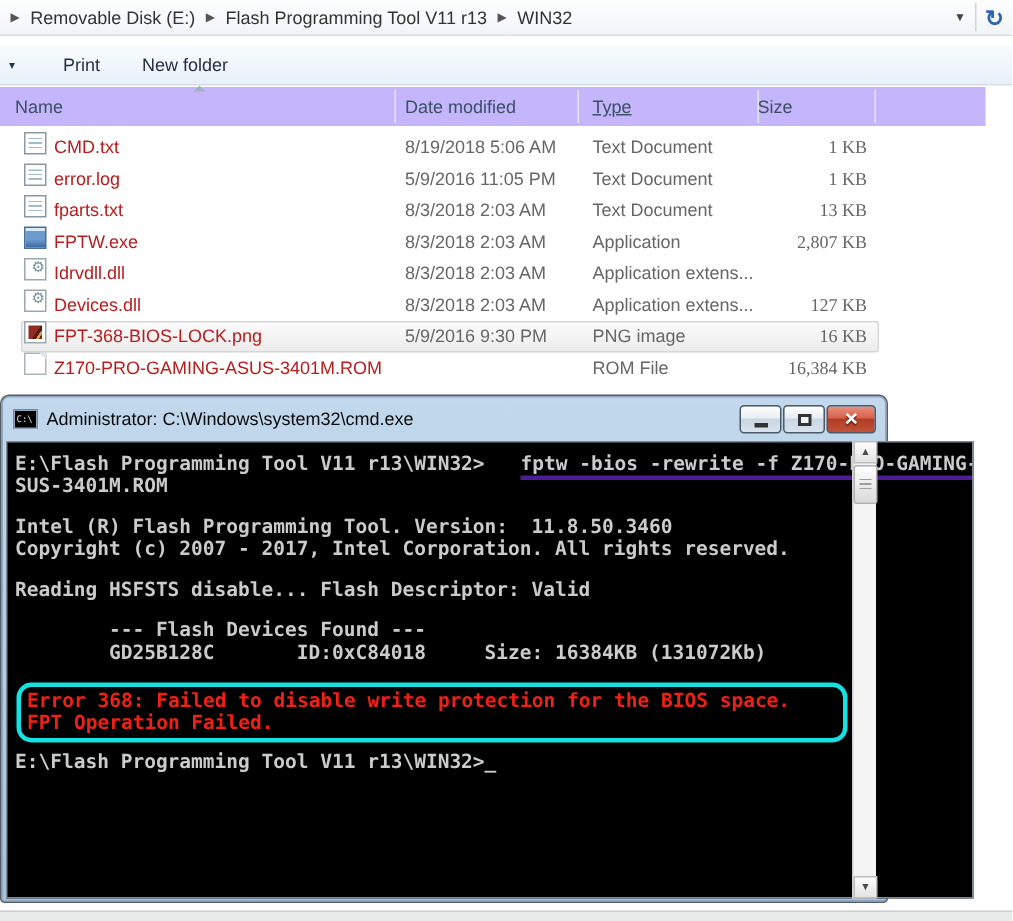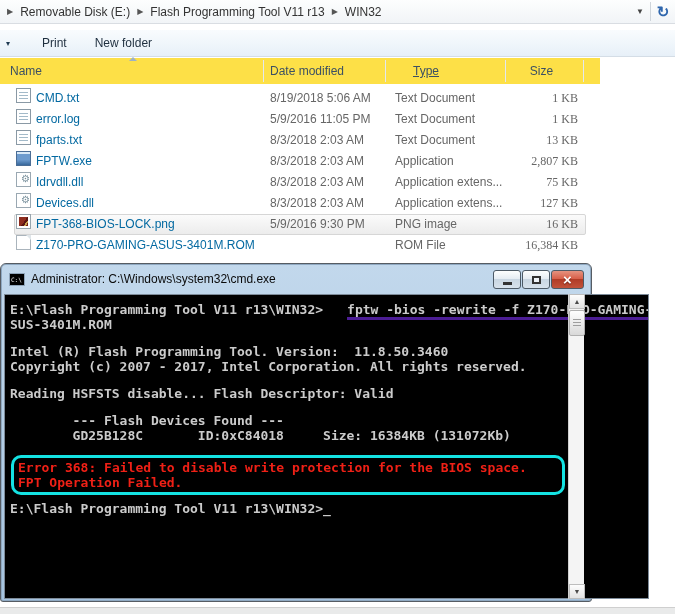--- a/index.html
+++ b/index.html
@@ -20,36 +20,36 @@
     color:#2f66ad; font-size:15px; font-weight:bold; }
 
   
   #toolbar { position:absolute; top:29px; left:0; width:675px; height:28px;
     background:linear-gradient(#f9fcfe,#e7f0f8); border-top:1px solid #fff;
     border-bottom:1px solid #d4dde6; display:flex; align-items:center; }
   .tb-frag { color:#1f3b53; font-size:8px; margin-left:6px; width:18px; }
   .tb-btn { color:#1e2e3e; font-size:12px; padding:4px 10px; margin-left:8px; border-radius:2px; }
 
   
-  #header-row { position:absolute; top:58px; left:0; width:600px; height:26px; background:#fde047; }
+  #header-row { position:absolute; top:58px; left:0; width:657px; height:26px; background:#c4b5fd; }
   .hdr { position:absolute; top:0; height:26px; line-height:26px; font-size:12px; color:#3c5063; }
-  #h-name { left:10px; } #h-date { left:270px; } #h-type { left:413px;text-decoration:underline; }
-  #h-size { left:505px; width:73px; text-align:center; }
+  #h-name { left:10px; } #h-date { left:270px; } #h-type { left:395px;text-decoration:underline; }
+  #h-size { left:505px; width:73px; text-align:left; }
   .hsep { position:absolute; top:2px; height:22px; width:1px; background:#e3e8ef; }
   #sort-asc { position:absolute; left:129px; top:-1px; width:0; height:0;
     border-left:4px solid transparent; border-right:4px solid transparent;
     border-bottom:4px solid #9db1c5; }
 
   
   #file-list { position:absolute; top:88px; left:0; width:675px; }
   .frow { position:relative; height:21px; width:675px; }
   .frow.selected::before { content:""; position:absolute; left:14px; right:89px; top:0; bottom:0;
     background:linear-gradient(#fbfbfb,#ececec); border:1px solid #d6d6d6; border-radius:2px; }
   .frow span { position:absolute; top:0; line-height:21px; font-size:12px; white-space:nowrap; }
-  .fname { left:36px; color:#0369a1; }
+  .fname { left:36px; color:#b91c1c; }
   .fdate { left:270px; color:#666; }
   .ftype { left:395px; color:#666; }
   .fsize { left:498px; width:80px; text-align:right; color:#666;font-family:Liberation Serif, serif; }
   .ficon { position:absolute; left:16px; top:3px; width:15px; height:15px; }
   .ficon[data-icon="text"] { background:#fff; border:1px solid #8a99a5; }
   .ficon[data-icon="text"]::before { content:""; position:absolute; left:2px; right:2px; top:3px; bottom:2px;
     background:repeating-linear-gradient(to bottom,#a3bac9 0 1px,transparent 1px 3px); }
   .ficon[data-icon="app"] { background:linear-gradient(#d8e9f8 15%,#6d9bce 15% 60%,#38689c); border:1px solid #4a6d96; }
   .ficon[data-icon="dll"] { background:#fff; border:1px solid #9aa8b2; }
   .ficon[data-icon="dll"]::after { content:"⚙"; position:absolute; right:0px; bottom:-3px;
@@ -168,21 +168,20 @@
       <span class="fname">FPTW.exe</span>
       <span class="fdate">8/3/2018 2:03 AM</span>
       <span class="ftype">Application</span>
       <span class="fsize">2,807 KB</span>
     </div>
     <div class="frow">
       <span class="ficon" data-icon="dll"></span>
       <span class="fname">Idrvdll.dll</span>
       <span class="fdate">8/3/2018 2:03 AM</span>
       <span class="ftype">Application extens...</span>
-      <span class="fsize">75 KB</span>
     </div>
     <div class="frow">
       <span class="ficon" data-icon="dll"></span>
       <span class="fname">Devices.dll</span>
       <span class="fdate">8/3/2018 2:03 AM</span>
       <span class="ftype">Application extens...</span>
       <span class="fsize">127 KB</span>
     </div>
     <div class="frow selected">
       <span class="ficon" data-icon="png"></span>

